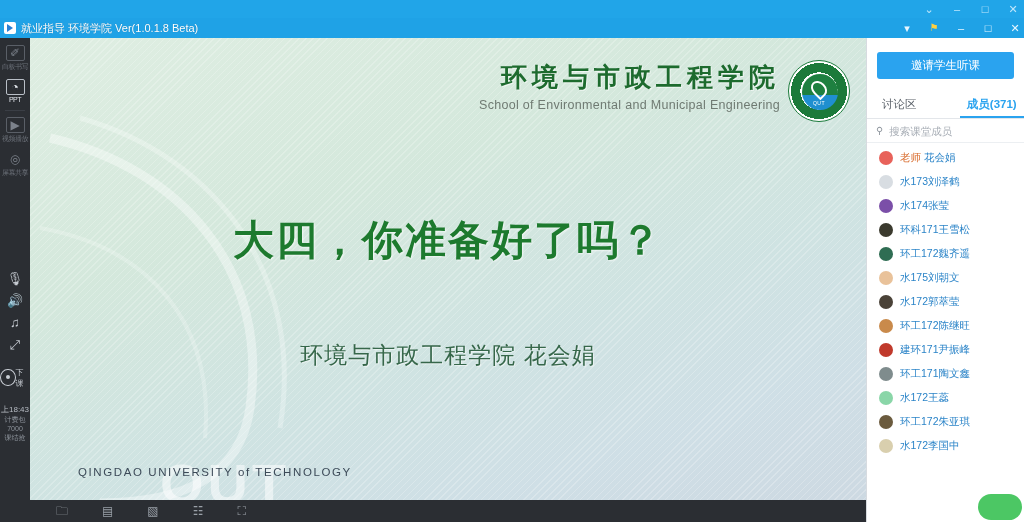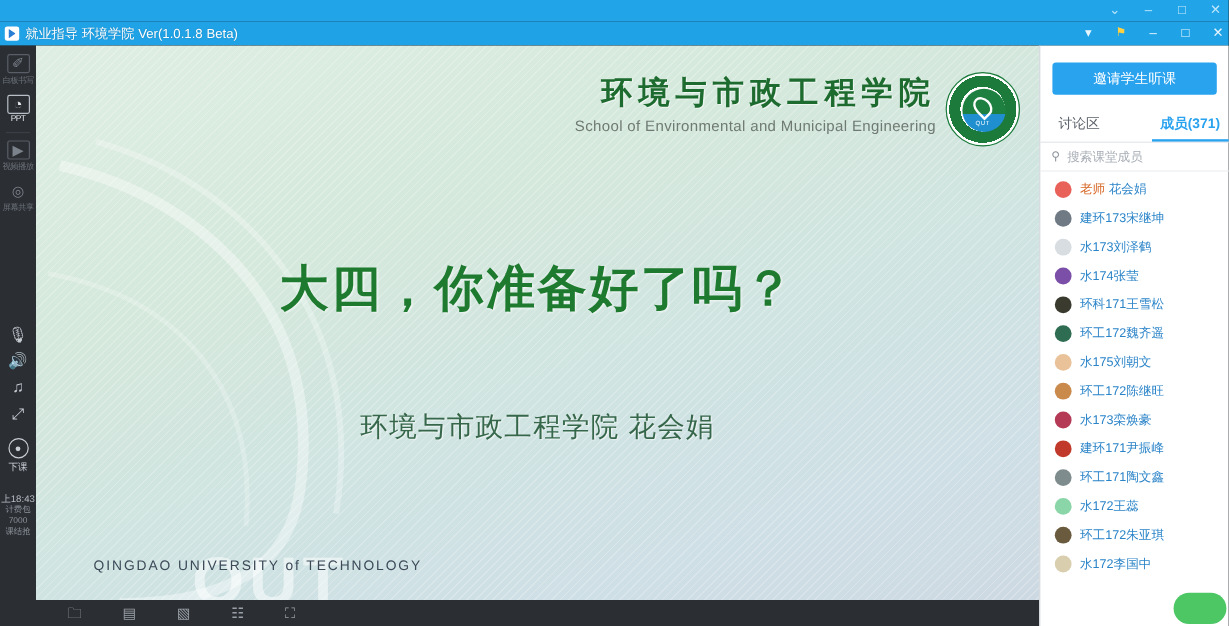--- a/index.html
+++ b/index.html
@@ -76,21 +76,21 @@
   .tool .tlabel { font-size: 7px; margin-top: 1px; color: #6a6f77; letter-spacing: -.5px; }
   .tool.active { color: #d8dce2; }
   .tool.active .glyph { color: #e6eaf0; border-color: #b9bfc7; }
   .tool.active .tlabel { color: #e2e6ec; }
   .tool-sep { width: 20px; height: 1px; background: #3a3e45; margin: 3px 0; }
 
   .tool-icons-mid { margin-top: 90px; display: flex; flex-direction: column; align-items: center; gap: 9px; }
   .ticon { color: #c6cbd2; font-size: 13px; line-height: 1; }
 
   .endclass {
-    margin-top: 14px; display: flex; flex-direction: column; align-items: center; color: #c9ced5;
+    margin-top: 14px; display: flex; flex-direction: row; align-items: center; color: #c9ced5;
   }
   .endclass .circ {
     width: 17px; height: 17px; border-radius: 50%;
     border: 1.5px solid #c9ced5; position: relative;
   }
   .endclass .circ::before {
     content: ""; position: absolute; left: 50%; top: 50%;
     width: 4px; height: 4px; margin: -2px 0 0 -2px;
     background: #c9ced5; border-radius: 50%;
   }
@@ -356,52 +356,48 @@
       <input type="text" placeholder="搜索课堂成员" style="">
 
     </div>
 
     <div class="member-list" id="member-list">
         <div class="member teacher">
           <span class="av" style="background: rgb(232, 98, 90);"></span>
           <span class="nm"><span>老师 </span><span class="tname">花会娟</span></span>
         </div>
         <div class="member">
-          <span class="av" style="background: rgb(111, 122, 132);"></span>
-          <span class="nm">建环173宋继坤</span>
-        </div>
-        <div class="member">
           <span class="av" style="background: rgb(216, 221, 226);"></span>
           <span class="nm">水173刘泽鹤</span>
         </div>
         <div class="member">
           <span class="av" style="background: rgb(123, 79, 168);"></span>
           <span class="nm">水174张莹</span>
         </div>
         <div class="member">
           <span class="av" style="background: rgb(59, 58, 46);"></span>
           <span class="nm">环科171王雪松</span>
         </div>
         <div class="member">
           <span class="av" style="background: rgb(47, 109, 83);"></span>
           <span class="nm">环工172魏齐遥</span>
         </div>
         <div class="member">
           <span class="av" style="background: rgb(233, 194, 154);"></span>
           <span class="nm">水175刘朝文</span>
         </div>
         <div class="member">
+          <span class="av" style="background: rgb(74, 66, 56);"></span>
+          <span class="nm">水172郭萃莹</span>
+        </div>
+        <div class="member">
           <span class="av" style="background: rgb(201, 138, 75);"></span>
           <span class="nm">环工172陈继旺</span>
         </div>
         <div class="member">
-          <span class="av" style="background: rgb(181, 58, 85);"></span>
-          <span class="nm">水173栾焕豪</span>
-        </div>
-        <div class="member">
           <span class="av" style="background: rgb(192, 57, 43);"></span>
           <span class="nm">建环171尹振峰</span>
         </div>
         <div class="member">
           <span class="av" style="background: rgb(127, 140, 141);"></span>
           <span class="nm">环工171陶文鑫</span>
         </div>
         <div class="member">
           <span class="av" style="background: rgb(138, 214, 168);"></span>
           <span class="nm">水172王蕊</span>

